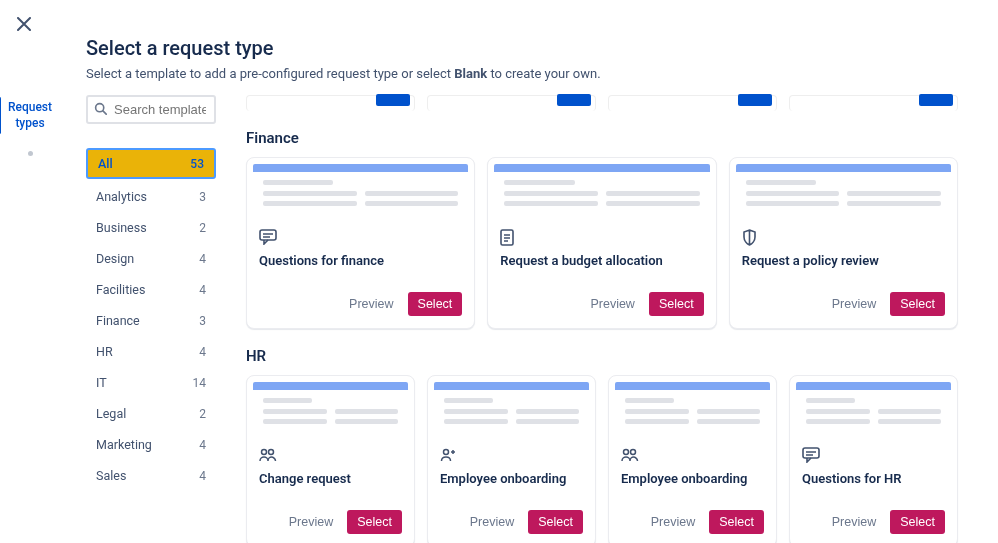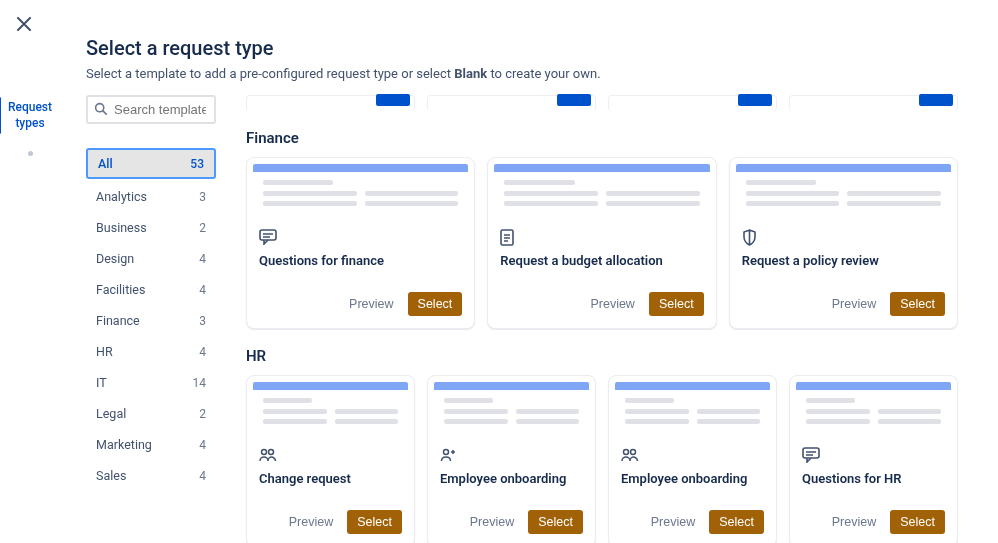--- a/index.html
+++ b/index.html
@@ -14,21 +14,21 @@
   .rail-item.active { color: #0052CC; font-weight: 500; }
   .rail-item.active::before { content:""; position:absolute; left:-2px; top:3px; bottom:3px; width:3px; background:#0052CC; border-radius:2px; }
   .rail-dot { width:5px; height:5px; border-radius:50%; background:#c1c7d0; margin-top:14px; }
   .sidebar { width: 130px; flex-shrink: 0; }
   .search-wrap { position: relative; margin-bottom: 24px; }
   .search-icon { position: absolute; left: 8px; top: 50%; transform: translateY(-50%); color:#6B778C; }
   .search-input { width: 100%; border: 2px solid #DFE1E6; border-radius: 3px; padding: 5px 8px 5px 26px; font-size: 13px; outline: none; }
   .cat-list { list-style: none; }
   .cat-item { display:flex; justify-content:space-between; align-items:center; padding: 6px 10px; font-size: 12.5px; border-radius: 3px; cursor: pointer; margin-bottom: 4px; color:#42526E; }
   .cat-item .count { color:#6B778C; font-size:12px; }
-  .cat-item.active { background:#e5e5e5; border:2px solid #4C9AFF; color:#0052CC; font-weight:500; }
+  .cat-item.active { background:#eab308; border:2px solid #4C9AFF; color:#0052CC; font-weight:500; }
   .cat-item.active .count { color:#0052CC; }
   .content { flex: 1; padding-bottom: 20px; }
   .stub-row { display:flex; gap:12px; margin-bottom:18px; }
   .stub-card { flex:1; height:16px; border:1px solid #eee; border-bottom:none; border-radius:4px; position:relative; display:flex; justify-content:flex-end; align-items:flex-start; padding-right:4px; }
   .stub-select { background:#0052CC; height:12px; width:34px; border-radius:2px; margin-top:-2px; }
   .section-title { font-size: 15px; font-weight:600; margin: 4px 0 10px; }
   .card-row { display:flex; gap:12px; margin-bottom:18px; }
   .card { flex:1; max-width: 25%; border:1px solid #ebecf0; border-radius:8px; background:#fff; display:flex; flex-direction:column; box-shadow: 0 1px 1px rgba(9,30,66,0.1); }
   .card-row.three .card { max-width: 33.5%; }
   .thumb { padding:6px 6px 0 6px; }
@@ -36,21 +36,21 @@
   .thumb-body { background:#fff; padding:8px 10px 10px; }
   .th-line { height:5px; background:#dfe1e6; border-radius:2px; margin-bottom:6px; }
   .th-line.short { width:36%; }
   .th-row { display:flex; gap:8px; }
   .th-row .th-line { flex:1; margin-bottom:5px; }
   .card-body { padding: 8px 12px 12px; display:flex; flex-direction:column; flex:1; }
   .card-icon { color:#6B778C; margin-bottom:6px; height:18px; }
   .card-title { font-size:13px; font-weight:600; color:#172B4D; }
   .card-actions { margin-top:auto; padding-top:24px; display:flex; justify-content:flex-end; align-items:center; gap:6px; }
   .link-btn { color:#6B778C; font-size:12.5px; background:none; border:none; padding:5px 8px; cursor:pointer; }
-  .sel-btn { background:#a16207; color:#fff; border:none; border-radius:3px; font-size:12.5px; padding:5px 10px; cursor:pointer; }
+  .sel-btn { background:#be185d; color:#fff; border:none; border-radius:3px; font-size:12.5px; padding:5px 10px; cursor:pointer; }
 </style>
 </head>
 <body>
 
 <div class="close-btn" aria-label="Close">
   <svg width="14" height="14" viewBox="0 0 14 14">
       <path d="M1 1 L13 13 M13 1 L1 13" stroke="#42526E" stroke-width="2" stroke-linecap="round"></path>
     </svg>
 </div>
 

